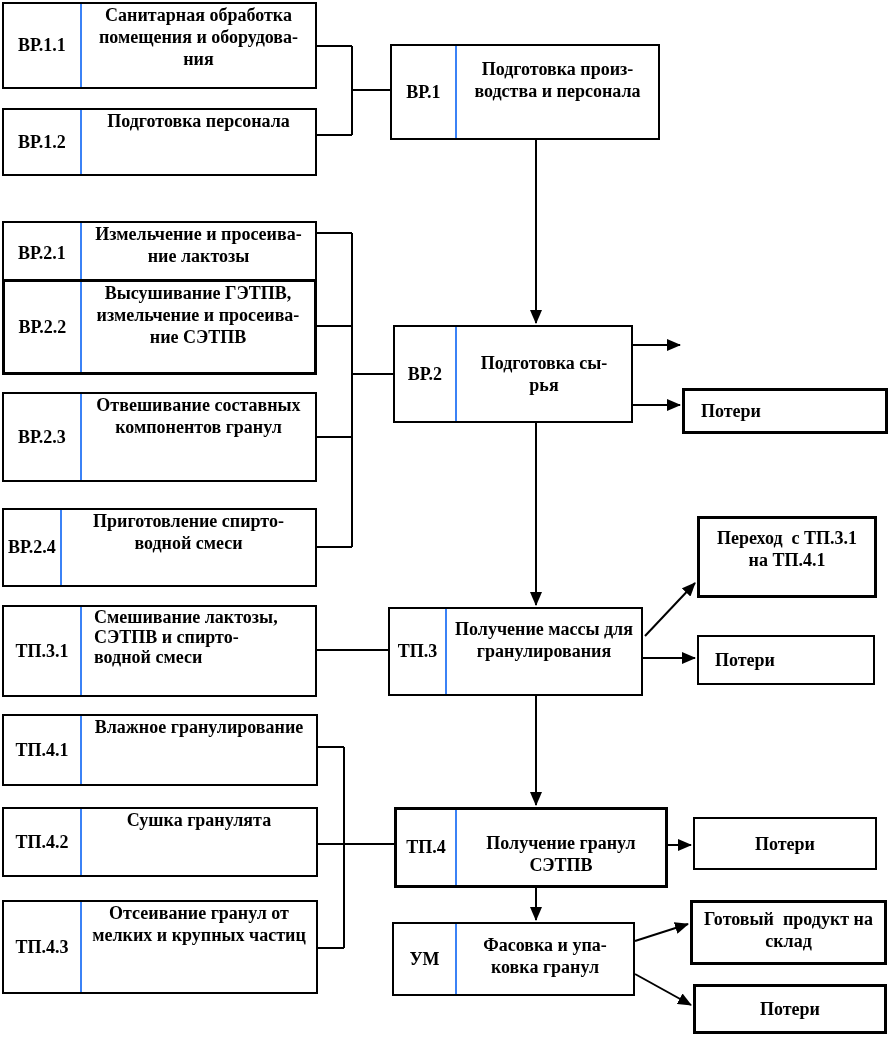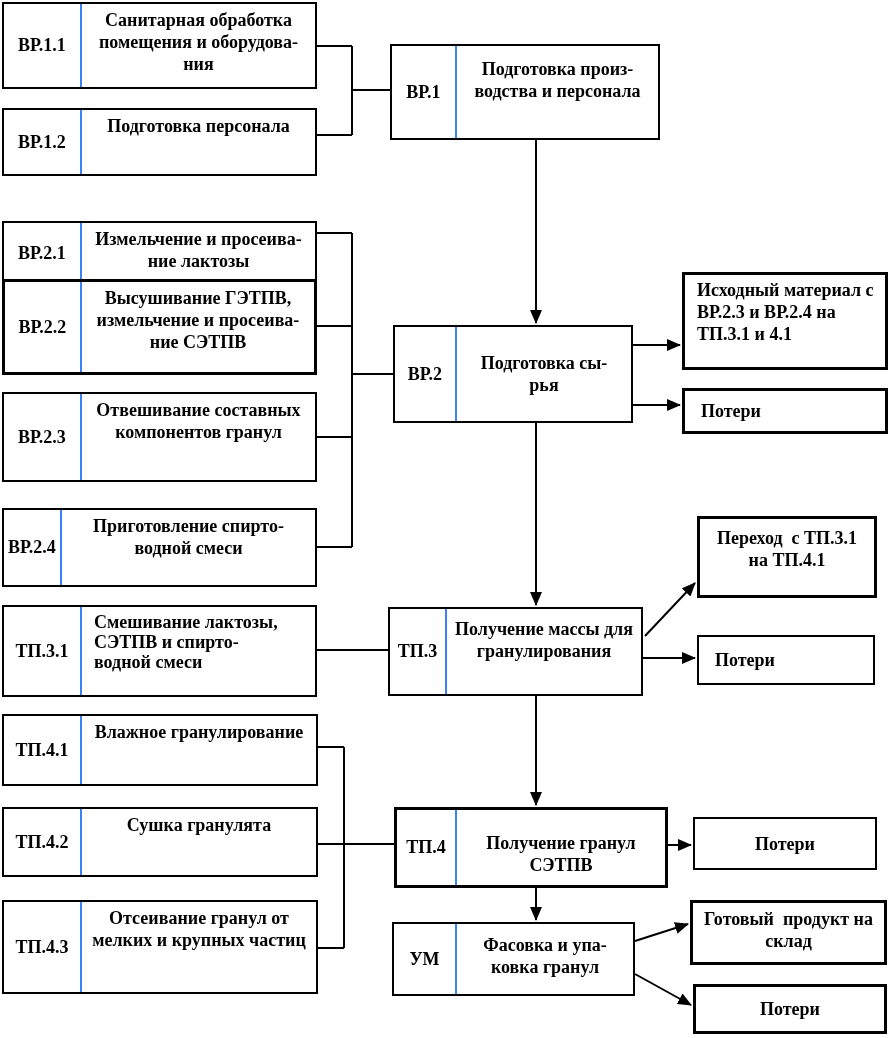--- a/index.html
+++ b/index.html
@@ -31,21 +31,21 @@
     justify-content: center;
     box-sizing: border-box;
   }
   .content-cell {
     flex: 1;
     display: flex;
     flex-direction: column;
     box-sizing: border-box;
     min-width: 0;
   }
-  .content-cell.top { padding-top: 5px; }
+  .content-cell.top { }
   .content-cell.vcenter { justify-content: center; }
   .line { white-space: pre; line-height: 22px; text-align: center; }
   .lh20 .line { line-height: 20px; }
   .alignleft .line { text-align: left; padding-left: 12px; }
   .padleft .line { text-align: left; padding-left: 16px; }
 </style>
 </head>
 <body>
 
 <div id="stage">
@@ -205,27 +205,20 @@
   </div>
 
   <div class="box" style="left:392px; top:922px; width:243px; height:74px;">
     <div class="label-cell" style="width:63px">УМ</div>
     <div class="content-cell" style="padding-top:10px">
         <div class="line">Фасовка и упа-</div>
         <div class="line">ковка гранул</div>
       </div>
   </div>
 
-  <div class="box heavy" style="left:682px; top:272px; width:206px; height:98px;">
-    <div class="content-cell alignleft" style="padding-top:4px">
-        <div class="line">Исходный материал с</div>
-        <div class="line">ВР.2.3 и ВР.2.4 на</div>
-        <div class="line">ТП.3.1 и 4.1</div>
-      </div>
-  </div>
 
   <div class="box heavy" style="left:682px; top:388px; width:206px; height:46px;">
     <div class="content-cell vcenter padleft">
         <div class="line">Потери</div>
       </div>
   </div>
 
   <div class="box heavy" style="left:697px; top:516px; width:180px; height:82px;">
     <div class="content-cell" style="padding-top:8px">
         <div class="line">Переход  с ТП.3.1</div>

